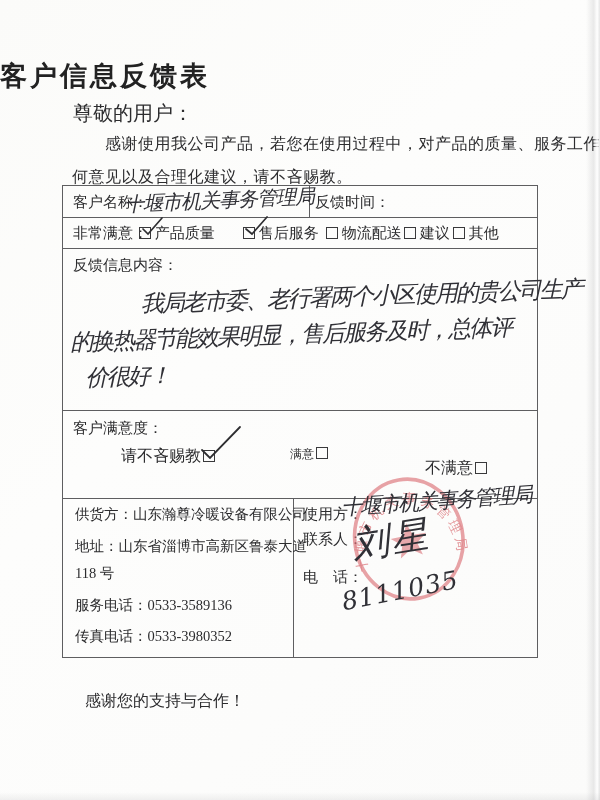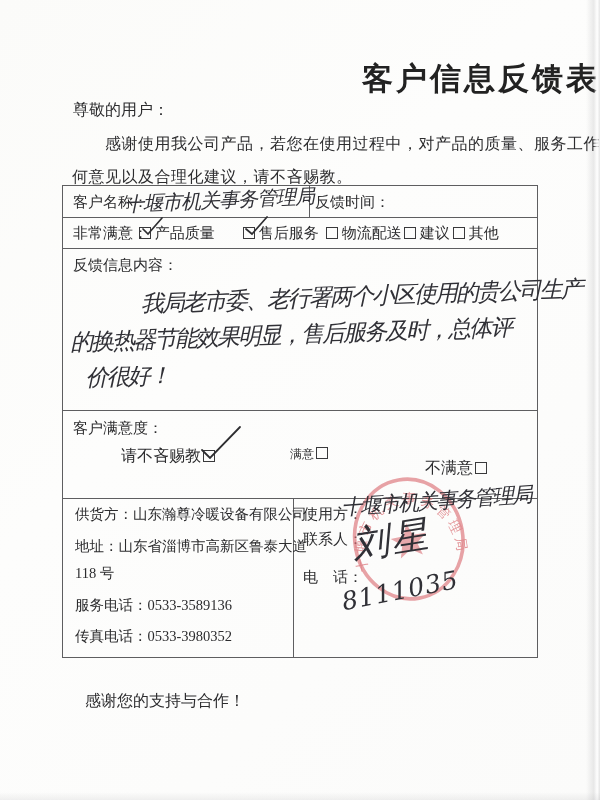--- a/index.html
+++ b/index.html
@@ -5,23 +5,23 @@
   html,body{margin:0;padding:0;background:#ffffff;}
   .page{
     position:relative;width:600px;height:800px;overflow:hidden;
     background:linear-gradient(135deg,#fbfbf9 0%,#fdfdfc 40%,#fbfbfa 100%);
     font-family:"Liberation Serif",serif;color:#2d2d2f;
   }
   .edge-right{position:absolute;right:0;top:0;width:14px;height:800px;
     background:linear-gradient(to right,rgba(0,0,0,0) 0%,rgba(90,90,95,0.12) 55%,rgba(255,255,255,0.9) 80%,rgba(120,120,125,0.18) 100%);}
   .edge-bottom{position:absolute;left:0;bottom:0;width:600px;height:8px;
     background:linear-gradient(to bottom,rgba(0,0,0,0),rgba(120,120,125,0.10));}
-  .title{position:absolute;left:0;top:58px;width:600px;text-align:right;
-    font-size:31px;font-weight:700;letter-spacing:3px;color:#222;}
-  .salutation{position:absolute;left:73px;top:100px;font-size:16px;}
+  .title{position:absolute;left:0;top:58px;width:600px;text-align:left;
+    font-size:27px;font-weight:700;letter-spacing:3px;color:#222;}
+  .salutation{position:absolute;left:73px;top:100px;font-size:20px;}
   .intro1{position:absolute;left:105px;top:134px;font-size:16px;letter-spacing:.5px;white-space:nowrap;}
   .intro2{position:absolute;left:72px;top:167px;font-size:16px;letter-spacing:.5px;white-space:nowrap;}
   .closing{position:absolute;left:85px;top:663px;font-size:16px;margin-top:28px;}
 
   
   .tbl{position:absolute;left:62px;top:185px;width:476px;height:473px;
     border:1px solid #5e5e60;box-sizing:border-box;}
   .hline{position:absolute;left:0;width:100%;height:0;border-top:1px solid #5e5e60;}
   .vline{position:absolute;top:0;width:0;border-left:1px solid #5e5e60;}
   .lbl{position:absolute;font-size:15px;white-space:nowrap;color:#2c2c2e;text-align:center;}

